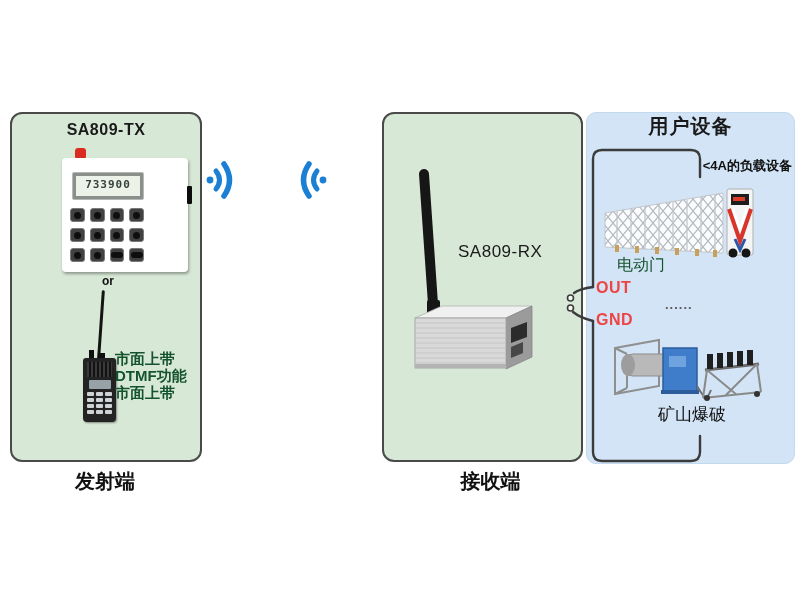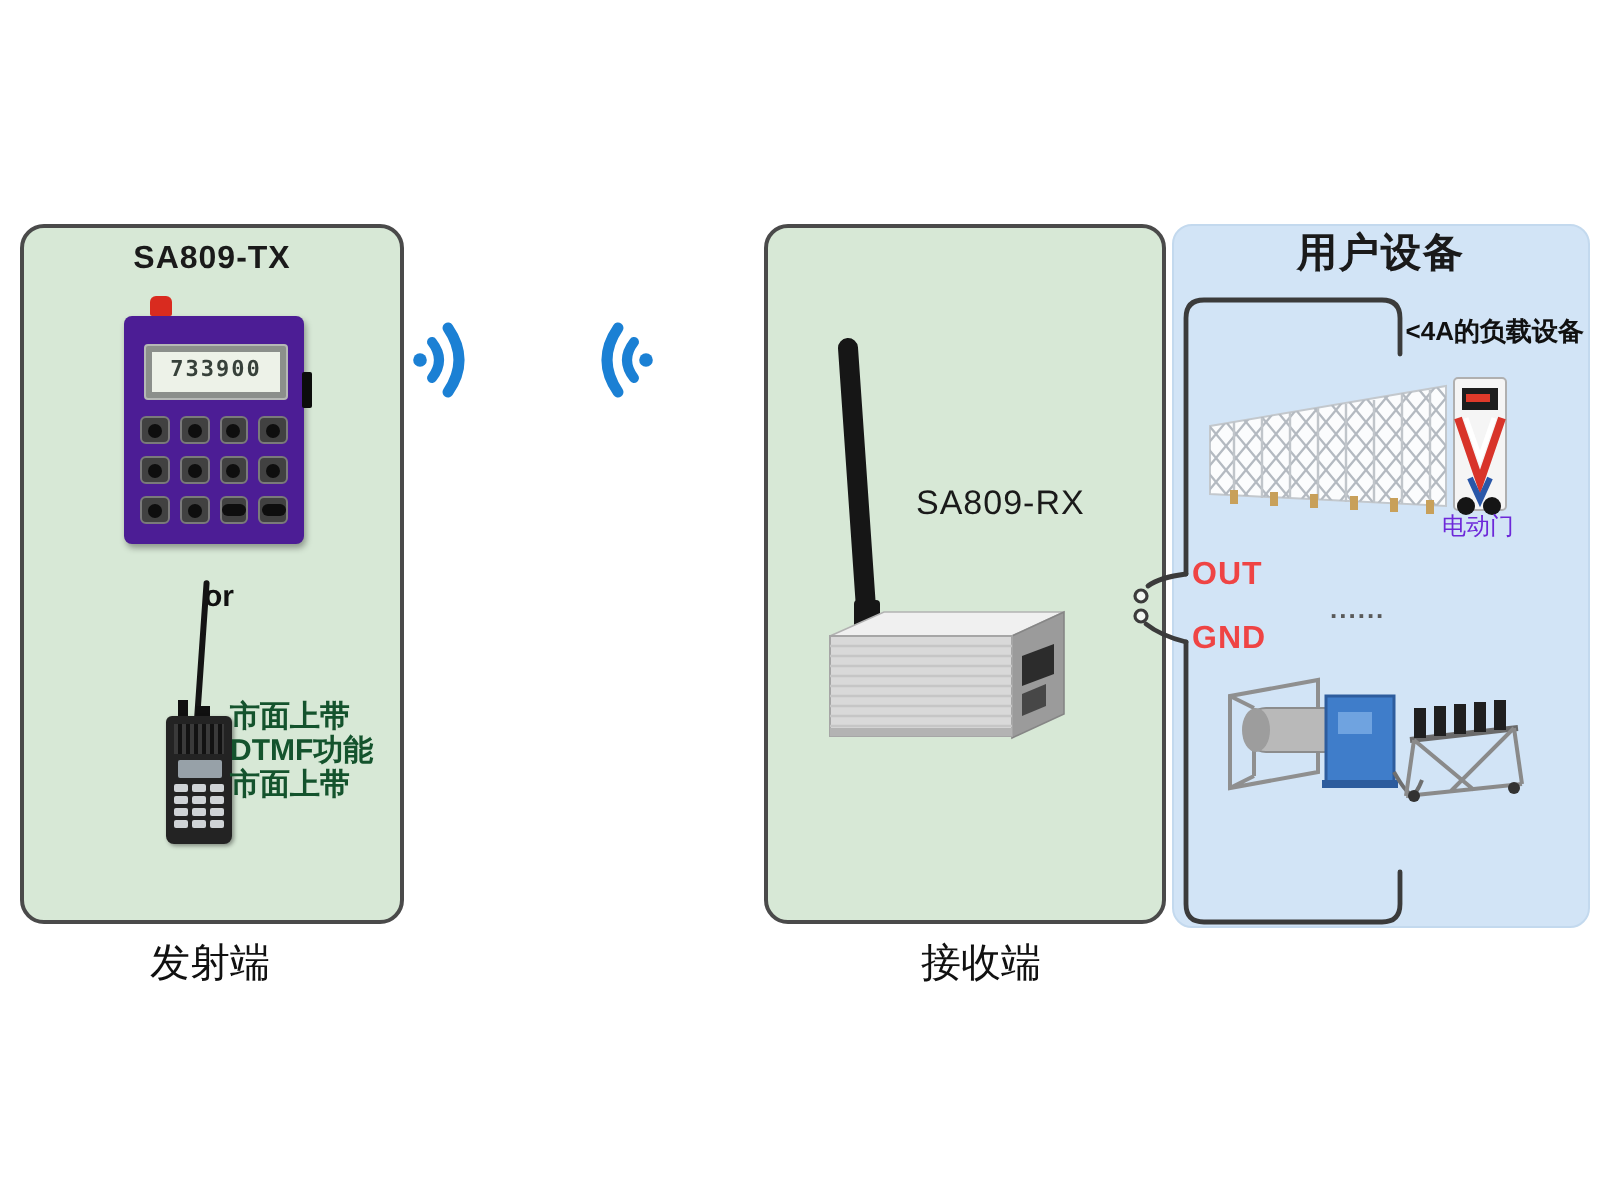--- a/index.html
+++ b/index.html
@@ -17,58 +17,58 @@
   #tx-panel{left:10px;top:112px;width:188px;height:346px;}
   #rx-panel{left:382px;top:112px;width:197px;height:346px;}
   #user-panel{
     position:absolute;left:586px;top:112px;width:207px;height:350px;
     background:#d2e4f6;border:1px solid #c3d9ee;border-radius:10px;
   }
   .panel-title{
     text-align:center;font-weight:bold;font-size:16px;letter-spacing:.5px;margin-top:7px;
   }
   .caption{
-    position:absolute;top:468px;font-weight:normal;font-size:20px;text-align:center;color:#111;
+    position:absolute;top:468px;font-weight:bold;font-size:20px;text-align:center;color:#111;
   }
   #tx-caption{left:10px;width:190px;}
   #rx-caption{left:392px;width:197px;}
   #user-title{font-size:20px;margin-top:0;letter-spacing:1px;}
   #load-note{position:absolute;right:2px;top:44px;font-size:13px;font-weight:bold;color:#111;padding-left:32px;}
 
   
-  #tx-device{position:absolute;left:50px;top:44px;width:90px;height:114px;background:#4c1d95;border-radius:4px;box-shadow:1px 2px 3px rgba(0,0,0,.35);}
+  #tx-device{position:absolute;left:50px;top:44px;width:90px;height:114px;background:#ffffff;border-radius:4px;box-shadow:1px 2px 3px rgba(0,0,0,.35);padding-left:36px;}
   #tx-knob{position:absolute;left:13px;top:-10px;width:11px;height:10px;background:#d92b1f;border-radius:3px 3px 1px 1px;}
   #tx-side-button{position:absolute;right:-4px;top:28px;width:5px;height:18px;background:#0c0c0c;border-radius:1px;}
   #tx-lcd-bezel{position:absolute;left:10px;top:14px;width:70px;height:26px;background:#8b8f8b;border:1px solid #b5b8b5;border-radius:2px;}
   #tx-lcd{position:absolute;left:3px;top:3px;right:3px;bottom:3px;background:#edf2e8;color:#37413a;
     font-family:"DejaVu Sans Mono",monospace;font-size:11px;font-weight:bold;letter-spacing:1px;
     text-align:center;line-height:18px;overflow:hidden;}
   #tx-keys{position:absolute;left:8px;top:50px;width:74px;display:grid;grid-template-columns:repeat(4,1fr);gap:6px 5px;}
   .tx-key{height:12px;background:#414141;border:1px solid #7a7a7a;border-radius:3px;display:flex;align-items:center;justify-content:center;}
   .tx-key::after{content:"";width:7px;height:7px;background:#0e0e0e;border-radius:50%;}
   .tx-key.pill::after{width:12px;height:6px;border-radius:3px;}
-  #or-label{position:absolute;left:90px;top:176px;font-weight:bold;font-size:15px;color:#111;}
+  #or-label{position:absolute;left:90px;top:160px;font-weight:bold;font-size:12px;color:#111;}
 
   
   #walkie{position:absolute;left:55px;top:174px;width:135px;height:145px;}
   #wt-antenna{position:absolute;left:30px;top:2px;width:3px;height:70px;background:#141414;border-radius:2px;transform:rotate(4deg);transform-origin:bottom center;}
   #wt-knob-a{position:absolute;left:22px;top:62px;width:5px;height:9px;background:#101010;}
   #wt-knob-b{position:absolute;left:31px;top:65px;width:7px;height:6px;background:#101010;}
   #wt-body{position:absolute;left:16px;top:70px;width:33px;height:64px;background:#232323;border-radius:3px 3px 4px 4px;box-shadow:1px 1px 2px rgba(0,0,0,.4);}
   #wt-grille{margin:4px 4px 0;height:15px;background:repeating-linear-gradient(90deg,#3a3a3a 0 2px,#121212 2px 4px);}
   #wt-screen{margin:3px auto 0;width:22px;height:9px;background:#97a1a8;border-radius:1px;}
   #wt-keys{margin:3px 4px 0;display:grid;grid-template-columns:repeat(3,1fr);gap:2px;}
   .wt-key{height:4px;background:#cfd3d6;border-radius:1px;}
   #walkie-note{position:absolute;left:48px;top:62px;width:88px;font-weight:bold;font-size:15px;line-height:17px;color:#14532d;}
 
   
   #rx-title{position:absolute;left:458px;top:242px;font-weight:normal;font-size:17px;letter-spacing:.5px;}
 
   
-  #gate-label{position:absolute;left:30px;top:142px;width:140px;text-align:right;font-size:12px;color:#6d28d9;}
+  #gate-label{position:absolute;left:30px;top:142px;width:140px;text-align:left;font-size:16px;color:#14532d;}
   #ellipsis{position:absolute;left:78px;top:184px;font-size:13px;font-weight:bold;color:#5a5a5a;letter-spacing:1px;}
   #blast-label{position:absolute;left:35px;top:290px;width:140px;text-align:center;font-size:17px;color:#111;}
   .terminal-label{position:absolute;font-weight:bold;font-size:16px;color:#ef4444;letter-spacing:.5px;}
   #out-label{left:596px;top:279px;}
   #gnd-label{left:596px;top:311px;}
 
   svg{display:block;}
   .overlay{position:absolute;left:0;top:0;pointer-events:none;}
 </style>
 </head>
@@ -216,20 +216,21 @@
       <rect x="100" y="26" width="6" height="15" fill="#1f1f1f"></rect>
       <rect x="110" y="25" width="6" height="15" fill="#1f1f1f"></rect>
       <rect x="120" y="24" width="6" height="15" fill="#1f1f1f"></rect>
       <rect x="130" y="23" width="6" height="15" fill="#1f1f1f"></rect>
       <rect x="140" y="22" width="6" height="15" fill="#1f1f1f"></rect>
       <path d="M100 42 L96 70 M150 36 L154 64 M96 70 L154 64 M100 42 L130 67 M150 36 L118 68" stroke="#8a8a8a" stroke-width="2" fill="none"></path>
       <circle cx="100" cy="70" r="3" fill="#333"></circle>
       <circle cx="150" cy="66" r="3" fill="#333"></circle>
     </g>
   </svg>
+  <div id="blast-label">矿山爆破</div>
 </div>
 
 <svg class="overlay" width="800" height="600" viewBox="0 0 800 600">
   <g stroke="#3b3b3b" stroke-width="2.4" fill="none" stroke-linecap="round">
     <path d="M700 177 L700 159 Q700 150 691 150 L602 150 Q593 150 593 159 L593 287"></path>
     <path d="M593 287 C 585 288 578 290 574 293"></path>
     <path d="M573 312 C 578 316 585 319 593 321"></path>
     <path d="M593 321 L593 452 Q593 461 602 461 L691 461 Q700 461 700 452 L700 436"></path>
   </g>
   <g>

